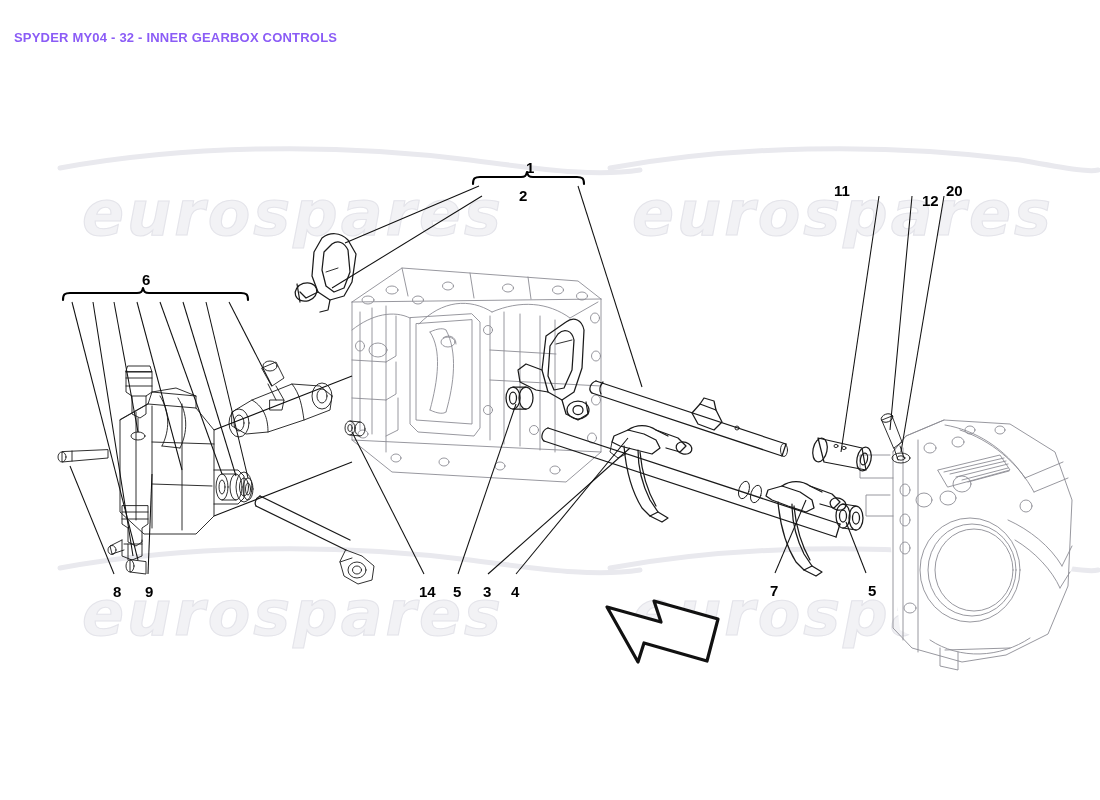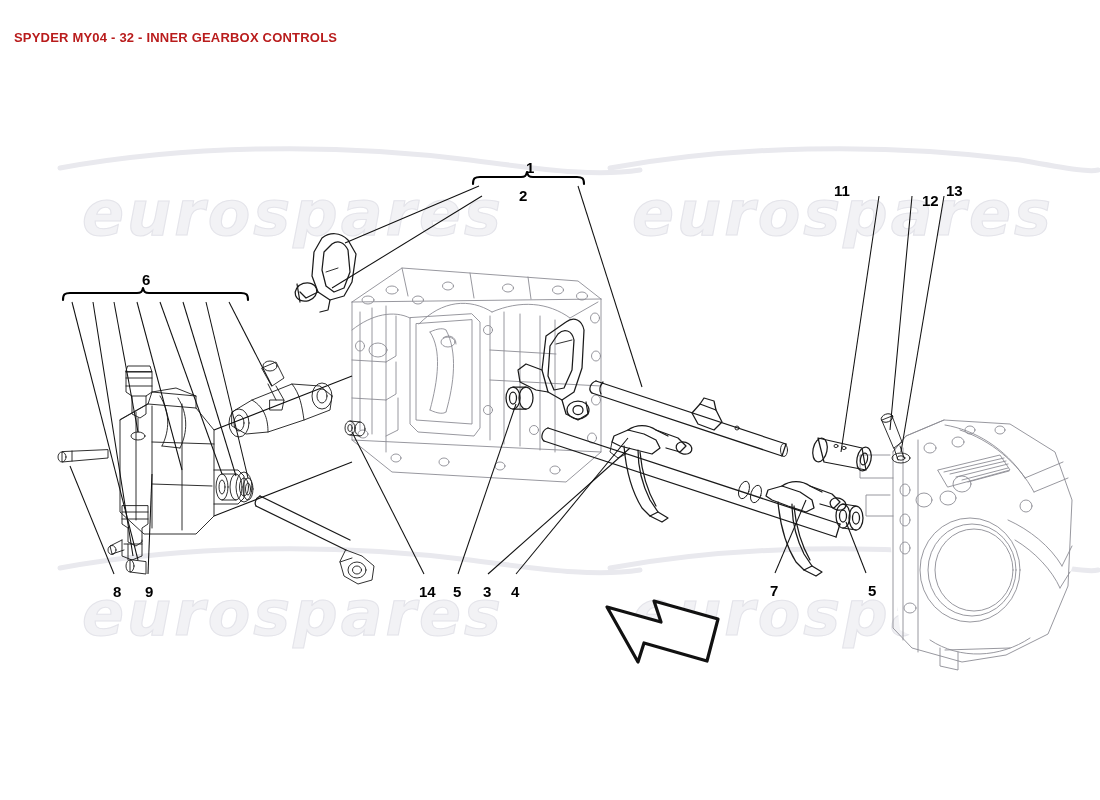--- a/index.html
+++ b/index.html
@@ -1,19 +1,19 @@
 <!DOCTYPE html>
 <html><head>
 <meta charset="utf-8">
 <style>
   html,body{margin:0;padding:0;background:#ffffff;}
   body{width:1100px;height:800px;position:relative;overflow:hidden;
        font-family:"Liberation Sans","DejaVu Sans",sans-serif;}
   #page-title{position:absolute;left:14px;top:30px;font-size:13px;font-weight:bold;
-       color:#b91c1c;letter-spacing:0.2px;white-space:nowrap;}
+       color:#8b5cf6;letter-spacing:0.2px;white-space:nowrap;}
   #diagram-canvas{position:absolute;left:0;top:0;width:1100px;height:800px;}
   .wm-layer{position:absolute;left:0;top:0;width:1100px;height:800px;pointer-events:none;}
   .callout{position:absolute;font-size:15px;font-weight:bold;color:#000;
        line-height:1;white-space:nowrap;}
 </style>
 </head>
 <body>
 
 <div id="page-title">SPYDER MY04 - 32 - INNER GEARBOX CONTROLS</div>
 
@@ -445,21 +445,21 @@
   <g>
     <polygon points="607,607 661,622 654,601 718,619 707,661 644,643 638,662" fill="#ffffff" stroke="#111111" stroke-width="3.2" stroke-linejoin="round"></polygon>
   </g>
 </svg>
 
 <div id="callout-layer">
     <div class="callout" style="left: 526px; top: 160px;">1</div>
     <div class="callout" style="left: 519px; top: 188px;">2</div>
     <div class="callout" style="left: 834px; top: 183px;">11</div>
     <div class="callout" style="left: 914px; top: 193px; margin-left: 8px;">12</div>
-    <div class="callout" style="left: 946px; top: 183px;">13</div>
+    <div class="callout" style="left: 946px; top: 183px;">20</div>
     <div class="callout" style="left: 142px; top: 272px;">6</div>
     <div class="callout" style="left: 113px; top: 584px;">8</div>
     <div class="callout" style="left: 145px; top: 584px;">9</div>
     <div class="callout" style="left: 419px; top: 584px;">14</div>
     <div class="callout" style="left: 453px; top: 584px;">5</div>
     <div class="callout" style="left: 483px; top: 584px;">3</div>
     <div class="callout" style="left: 511px; top: 584px;">4</div>
     <div class="callout" style="left: 770px; top: 583px;">7</div>
     <div class="callout" style="left: 868px; top: 583px;">5</div>
   </div>

